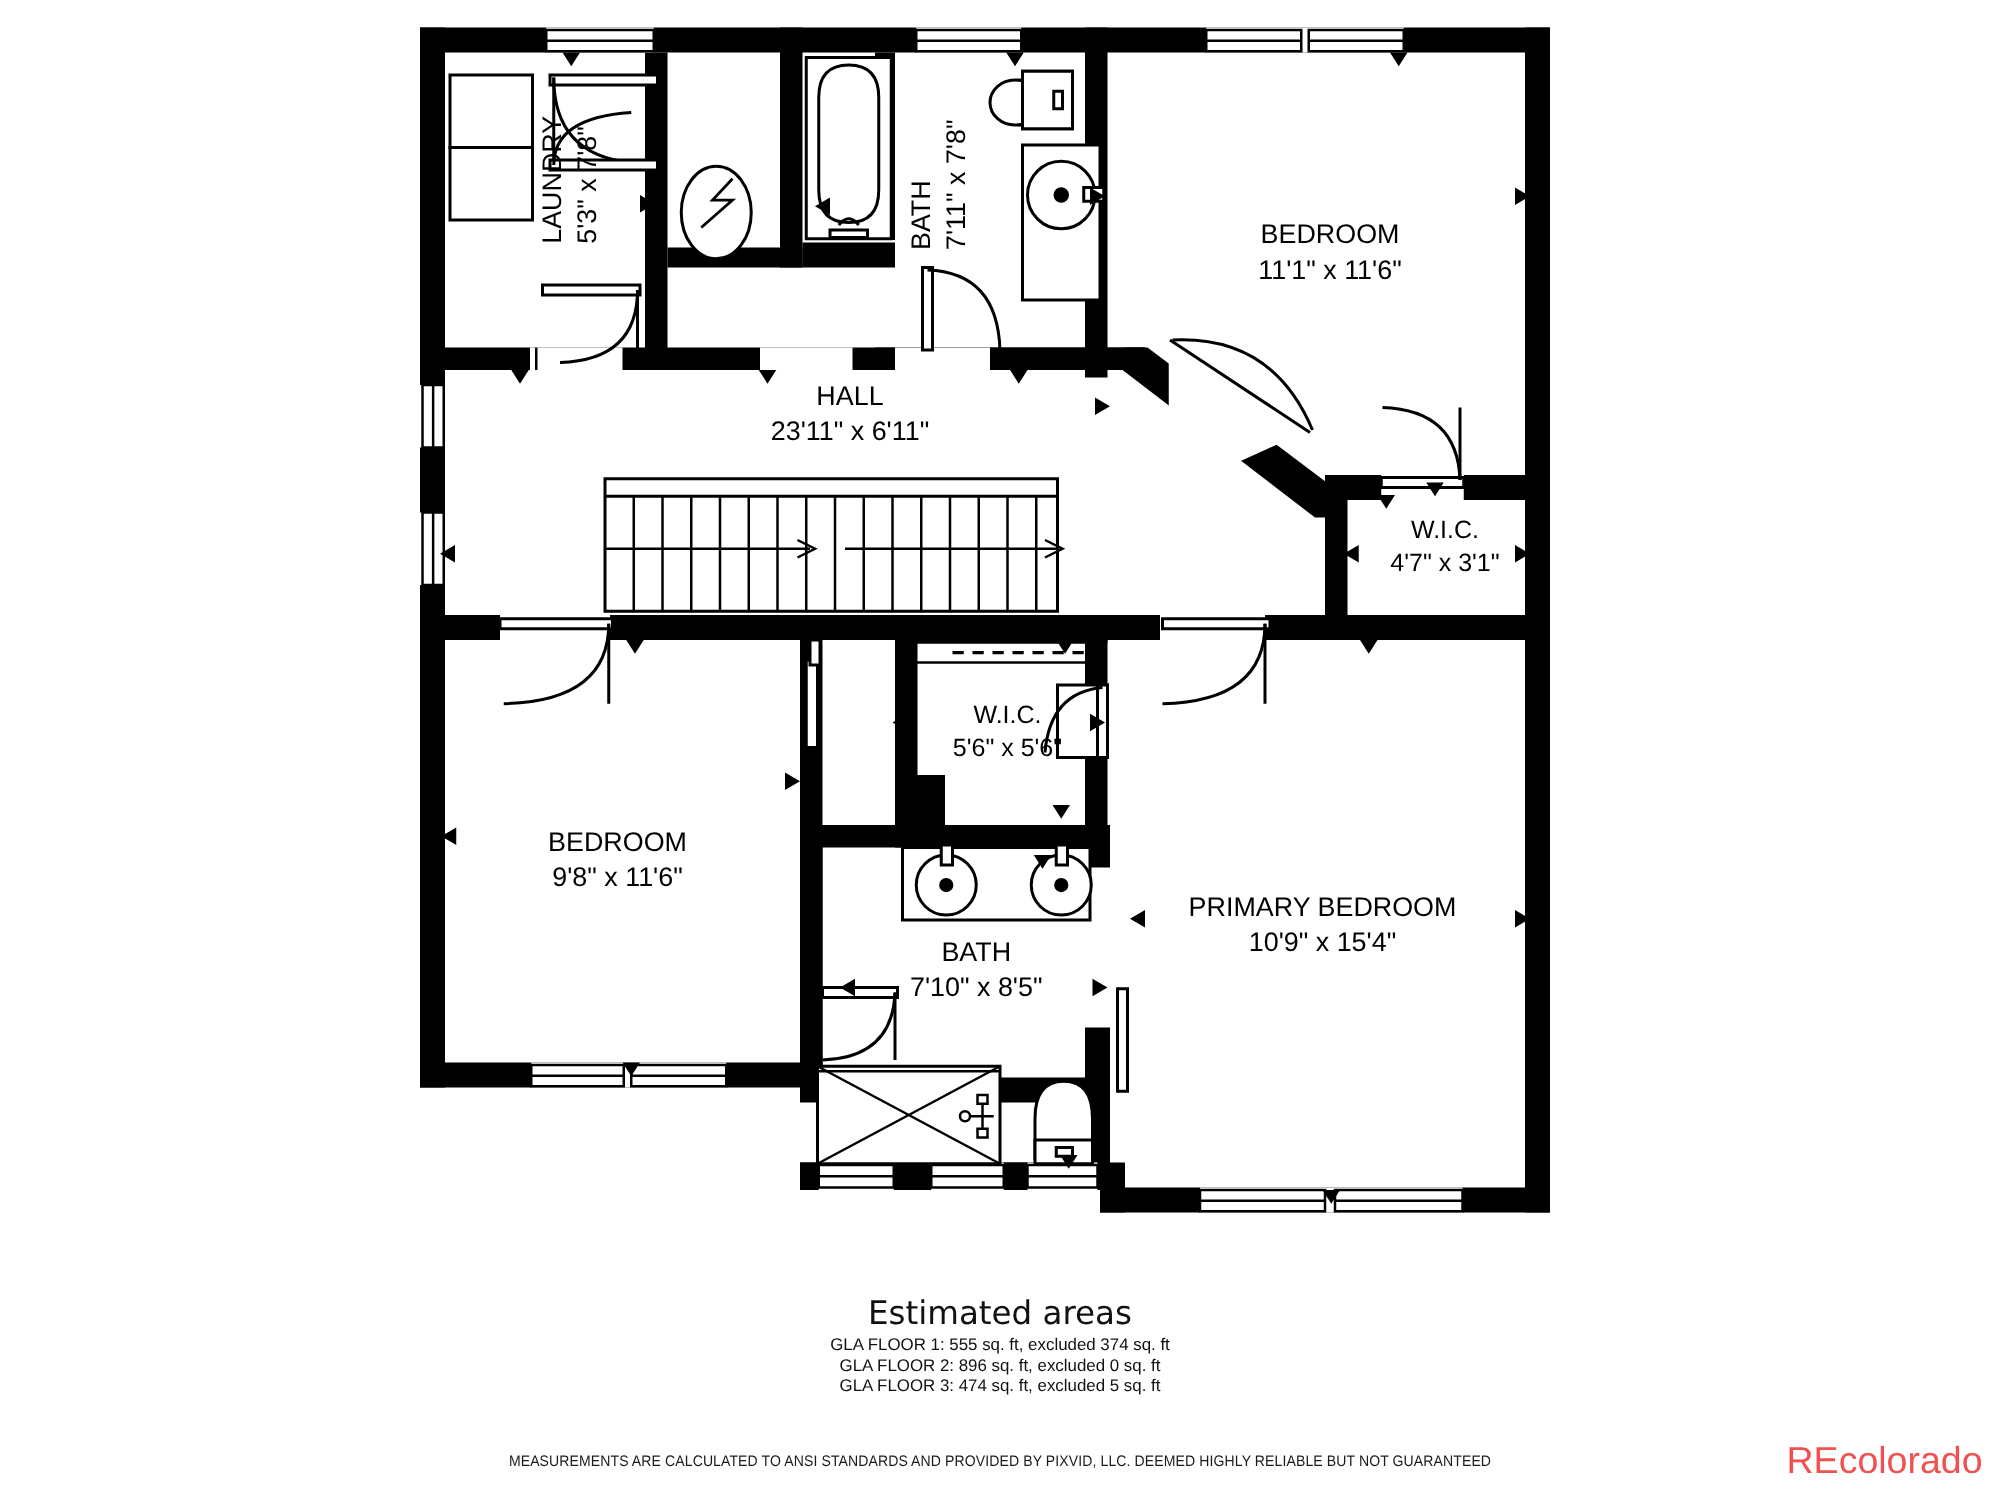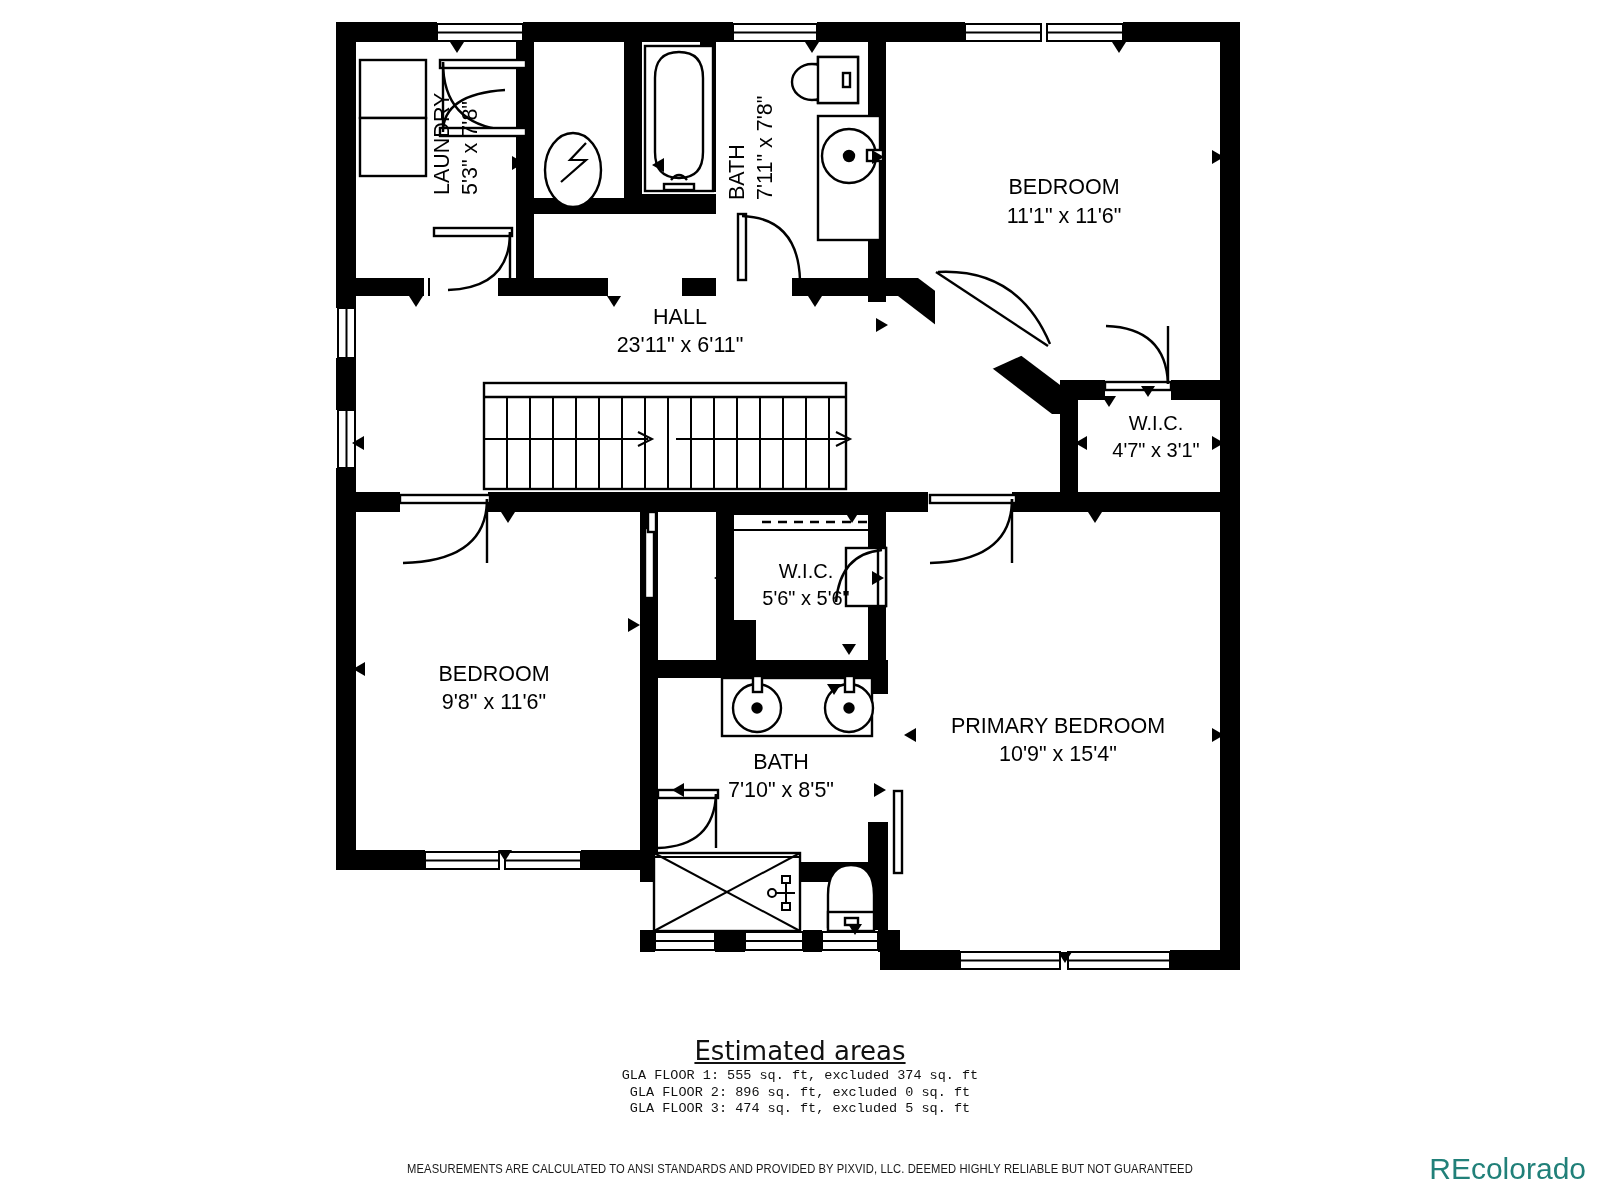--- a/index.html
+++ b/index.html
@@ -1,34 +1,34 @@
 <!DOCTYPE html>
 <html><head>
 <meta charset="utf-8">
 <style>
   html,body{margin:0;padding:0;background:#ffffff;}
   body{width:1600px;height:1200px;font-family:"Liberation Sans",sans-serif;color:#000;}
   #stage{position:relative;width:1600px;height:1200px;overflow:hidden;background:#fff;}
   #plan{position:absolute;left:0;top:0;width:1600px;height:1200px;}
   .areas-title{
     position:absolute;left:0;right:0;top:1036px;text-align:center;
-    font-size:26px;font-family:"DejaVu Sans",sans-serif;color:#111;letter-spacing:0px;text-decoration:underline;
+    font-size:26px;font-family:"DejaVu Sans",sans-serif;color:#111;letter-spacing:0px;
   }
   .areas-lines{
     position:absolute;left:0;right:0;top:1068px;text-align:center;
-    font-size:13.5px;line-height:16.5px;font-family:Liberation Mono, monospace;color:#111;
+    font-size:13.5px;line-height:16.5px;font-family:Liberation Sans, sans-serif;color:#111;
   }
   .disclaimer{
     position:absolute;left:0;right:0;top:1162px;text-align:center;
     font-size:12.2px;font-family:"Liberation Sans Narrow","Liberation Sans",sans-serif;
     transform:scaleX(0.92);color:#1a1a1a;letter-spacing:0.1px;
   }
   .watermark{
     position:absolute;right:14px;top:1152px;
-    font-size:30px;font-family:"Liberation Sans",sans-serif;color:#0f766e;
+    font-size:30px;font-family:"Liberation Sans",sans-serif;color:#ef4444;
     letter-spacing:0px;opacity:.92;
   }
   svg text{font-family:"Liberation Sans",sans-serif;fill:#000;}
   .rlabel{font-size:21.5px;}
   .rdim{font-size:21.5px;}
   .rlabel-sm{font-size:20px;}
 </style>
 </head>
 <body>
 

